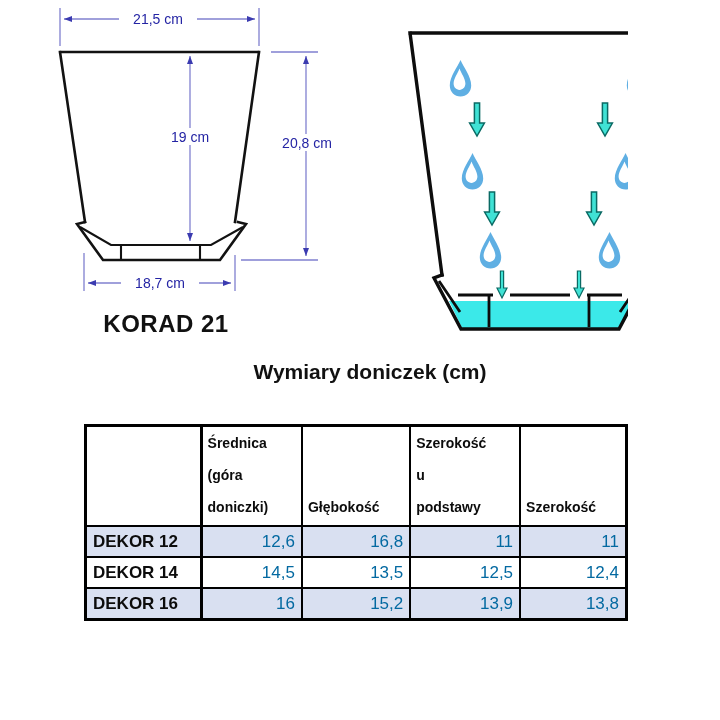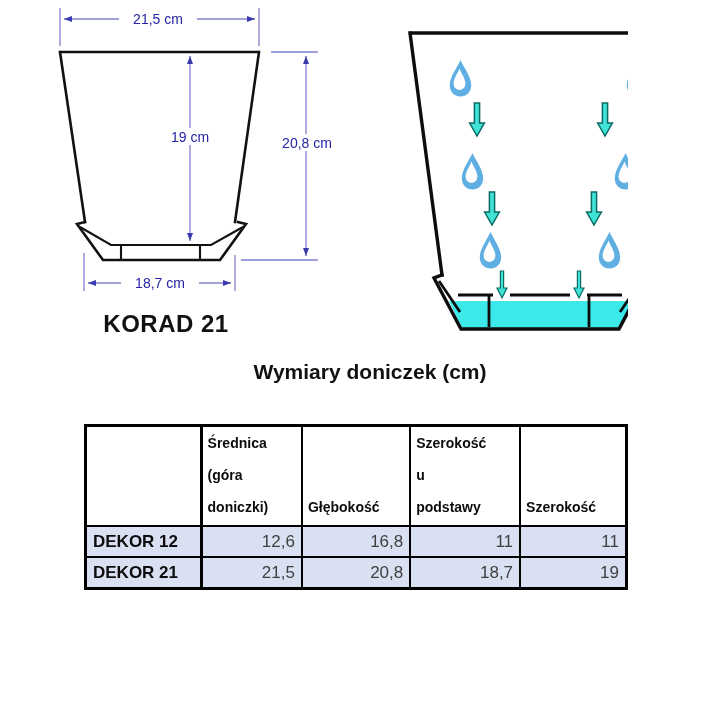--- a/index.html
+++ b/index.html
@@ -18,21 +18,21 @@
   .title{position:absolute;left:10px;top:360px;width:720px;text-align:center;
          font-size:21px;font-weight:700;color:#111;}
 
   table.dims{position:absolute;left:84px;top:424px;border-collapse:collapse;
              table-layout:fixed;background:#fff;border:3px solid #000;}
   table.dims th,table.dims td{border:2px solid #000;overflow:hidden;}
   table.dims th:first-child,table.dims td:first-child{border-right:3px solid #000;}
   table.dims thead th{height:96px;vertical-align:bottom;font-size:14px;font-weight:700;
              line-height:32px;padding:0 3px 2px 5px;text-align:left;white-space:pre-line;color:#0c0c0c;}
   table.dims thead th.c{text-align:left;margin-left:20px;}
-  table.dims tbody td{height:29px;font-size:17px;line-height:29px;color:#404040;padding:0 6px;}
+  table.dims tbody td{height:29px;font-size:17px;line-height:29px;color:#0369a1;padding:0 6px;}
   table.dims tbody td.label{font-weight:700;text-align:left;color:#0c0c0c;}
   table.dims tbody td.num{text-align:right;}
   table.dims tr.shaded td{background:#d9e0f1;}
 </style>
 </head>
 <body>
 
 <div id="stage">
 
   <svg width="720" height="720" viewBox="0 0 720 720">
@@ -133,23 +133,30 @@
       </tr>
     </thead>
     <tbody>
         <tr class="shaded">
           <td class="label">DEKOR 12</td>
           <td class="num">12,6</td>
           <td class="num">16,8</td>
           <td class="num">11</td>
           <td class="num">11</td>
         </tr>
+        <tr>
+          <td class="label">DEKOR 14</td>
+          <td class="num">14,5</td>
+          <td class="num">13,5</td>
+          <td class="num">12,5</td>
+          <td class="num">12,4</td>
+        </tr>
         <tr class="shaded">
-          <td class="label">DEKOR 21</td>
-          <td class="num">21,5</td>
-          <td class="num">20,8</td>
-          <td class="num">18,7</td>
-          <td class="num">19</td>
+          <td class="label">DEKOR 16</td>
+          <td class="num">16</td>
+          <td class="num">15,2</td>
+          <td class="num">13,9</td>
+          <td class="num">13,8</td>
         </tr>
       </tbody>
   </table>
 
 </div>
 
 </body></html>

